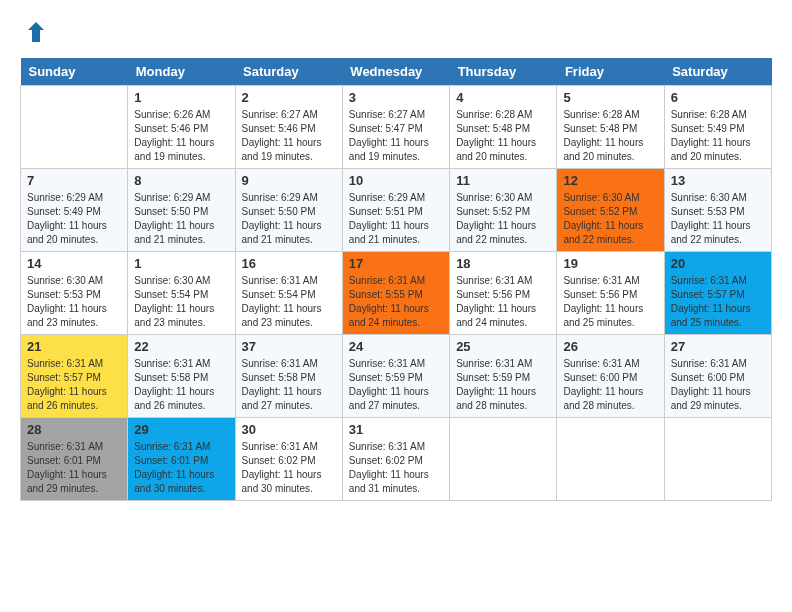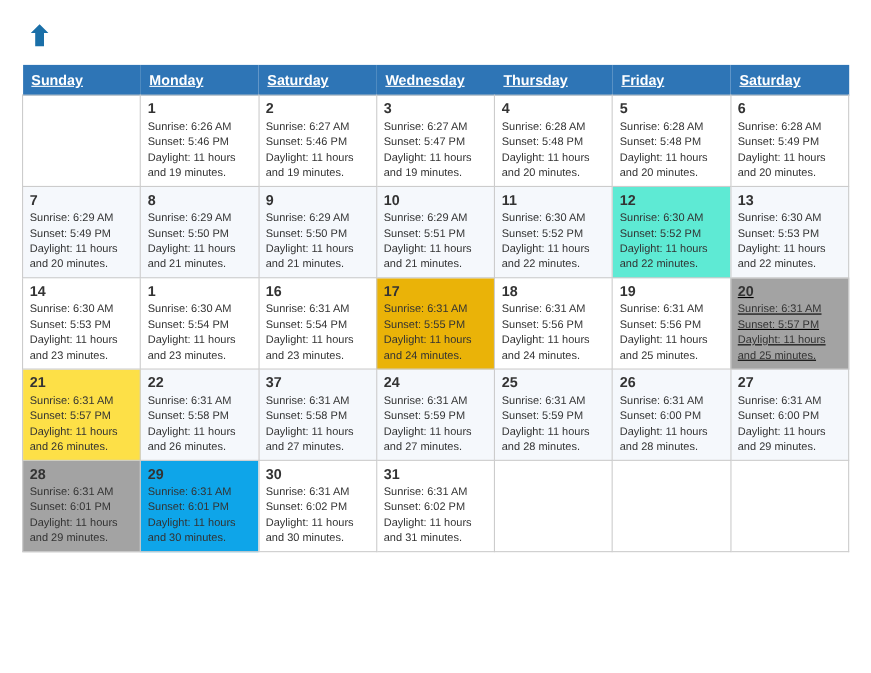--- a/index.html
+++ b/index.html
@@ -45,21 +45,20 @@
       border-collapse: collapse;
       font-size: 11px;
     }
     .day-header {
       background-color: #2e75b6;
       color: #fff;
       text-align: left;
       padding: 6px 8px;
       font-size: 13px;
       font-weight: bold;
-      text-decoration: underline;
     }
     td {
       border: 1px solid #ccc;
       vertical-align: top;
       padding: 4px 6px;
       min-width: 100px;
       height: 80px;
     }
     .day-number {
       font-size: 13px;
@@ -195,21 +194,21 @@
 Daylight: 11 hours
 and 21 minutes.</div>
         </td>
         <td style="background-color: rgb(245, 248, 252);">
           <div class="day-number">11</div>
           <div class="day-info" style="white-space: pre-line;">Sunrise: 6:30 AM
 Sunset: 5:52 PM
 Daylight: 11 hours
 and 22 minutes.</div>
         </td>
-        <td style="background-color: #5eead4;">
+        <td style="background-color: #f97316;">
           <div class="day-number">12</div>
           <div class="day-info" style="white-space: pre-line;">Sunrise: 6:30 AM
 Sunset: 5:52 PM
 Daylight: 11 hours
 and 22 minutes.</div>
         </td>
         <td style="background-color: rgb(245, 248, 252);">
           <div class="day-number">13</div>
           <div class="day-info" style="white-space: pre-line;">Sunrise: 6:30 AM
 Sunset: 5:53 PM
@@ -232,42 +231,42 @@
 Daylight: 11 hours
 and 23 minutes.</div>
         </td>
         <td style="background-color: rgb(255, 255, 255); margin-top: 45px;">
           <div class="day-number">16</div>
           <div class="day-info" style="white-space: pre-line;">Sunrise: 6:31 AM
 Sunset: 5:54 PM
 Daylight: 11 hours
 and 23 minutes.</div>
         </td>
-        <td style="background-color: #eab308;">
+        <td style="background-color: #f97316;">
           <div class="day-number">17</div>
           <div class="day-info" style="white-space: pre-line;">Sunrise: 6:31 AM
 Sunset: 5:55 PM
 Daylight: 11 hours
 and 24 minutes.</div>
         </td>
         <td style="background-color: rgb(255, 255, 255);">
           <div class="day-number">18</div>
           <div class="day-info" style="white-space: pre-line;">Sunrise: 6:31 AM
 Sunset: 5:56 PM
 Daylight: 11 hours
 and 24 minutes.</div>
         </td>
         <td style="background-color: rgb(255, 255, 255);">
           <div class="day-number">19</div>
           <div class="day-info" style="white-space: pre-line;">Sunrise: 6:31 AM
 Sunset: 5:56 PM
 Daylight: 11 hours
 and 25 minutes.</div>
         </td>
-        <td style="background-color: #a3a3a3; text-decoration: underline;">
+        <td style="background-color: #0ea5e9;">
           <div class="day-number">20</div>
           <div class="day-info" style="white-space: pre-line;">Sunrise: 6:31 AM
 Sunset: 5:57 PM
 Daylight: 11 hours
 and 25 minutes.</div>
         </td>
       </tr>
       <tr>
         <td style="background-color: #fde047; margin-left: 32px;">
           <div class="day-number">21</div>

